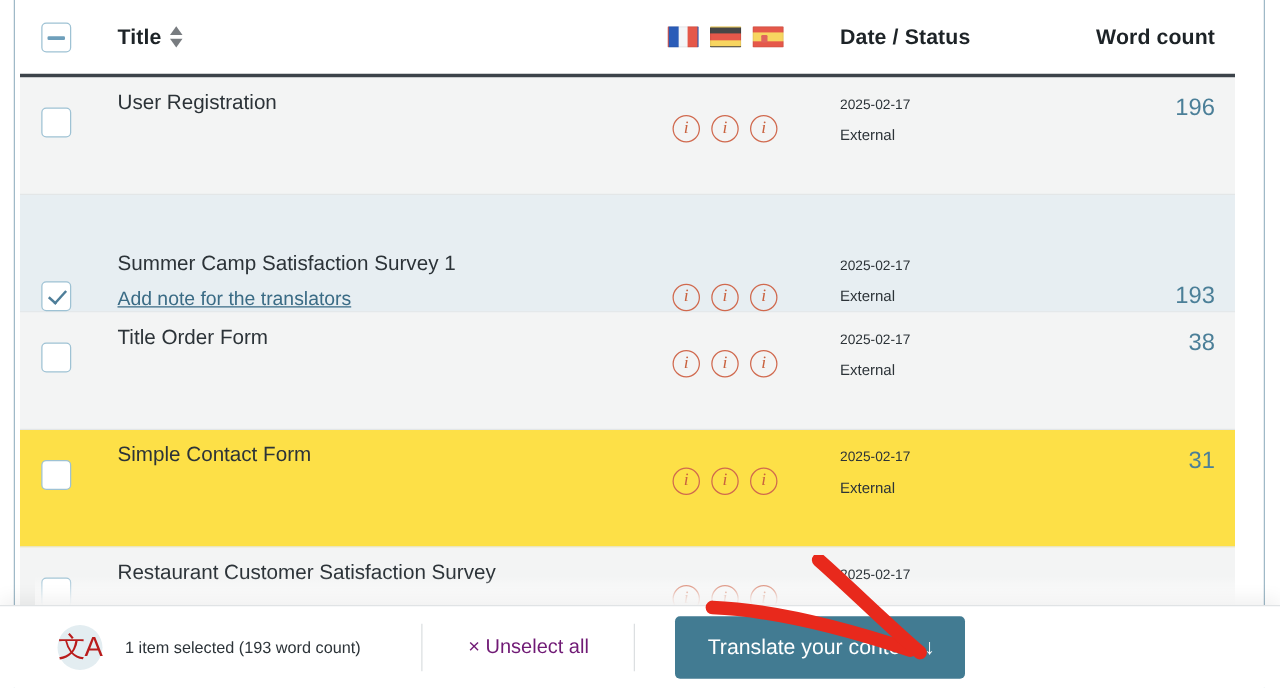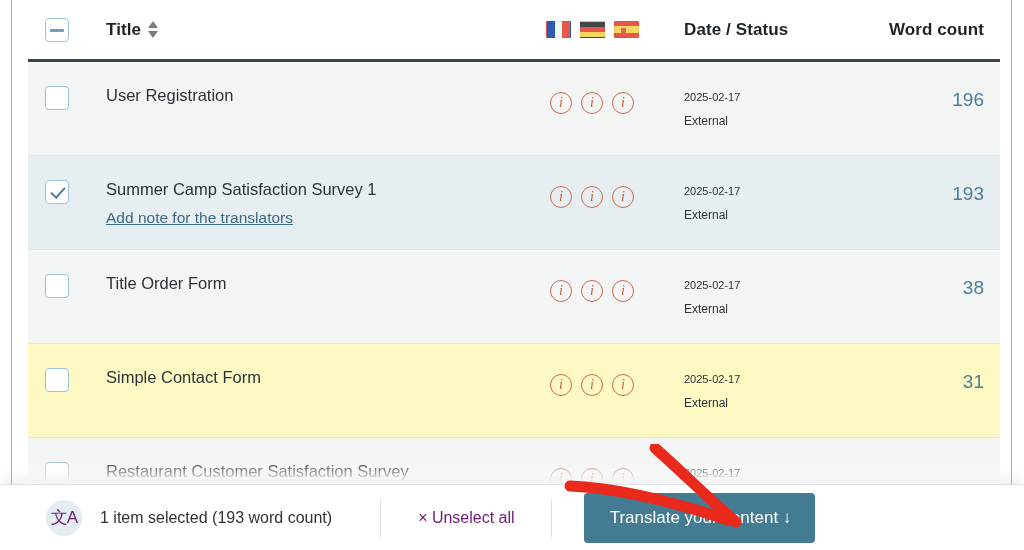--- a/index.html
+++ b/index.html
@@ -24,21 +24,21 @@
     height: 550px;
     background: #9fb9c7;
     z-index: 5;
   }
   .rail.left  { left: 11px; }
   .rail.right { left: 1011px; }
 
   
   .table-wrap {
     position: absolute;
-    left: 28px;
+    left: 16px;
     top: 0;
     width: 972px;
     height: 493px;
   }
 
   .thead {
     display: flex;
     align-items: center;
     height: 62px;
     border-bottom: 3px solid #3c434a;
@@ -59,25 +59,25 @@
   .col-words  { width: 148px; flex: 0 0 148px; padding-right: 16px; box-sizing: border-box; text-align: right; }
 
   
   .row {
     display: flex;
     align-items: flex-start;
     height: 94px;
     box-sizing: border-box;
     border-bottom: 1px solid #e3e6e7;
     position: relative;
-    background: #fef9c3;
+    background: #fde047;
   }
   .row.alt { background: #f3f4f4; }
-  .row.selected { background: #e7eef2; }
-  .row > div { padding-top: 23px; }
+  .row.selected { background: #e7eef2; align-items: flex-end; }
+  .row > div { padding-top: 10px; }
   .row .col-check  { align-items: flex-start; padding-top: 24px; }
   .row .col-langs  { align-items: flex-start; padding-top: 30px; }
 
   .row-title {
     font-size: 16.5px;
     color: #2c3338;
     line-height: 20px;
     white-space: nowrap;
   }
   .row-note {
@@ -216,28 +216,28 @@
   }
   .bb-icon {
     width: 36px;
     height: 36px;
     border-radius: 50%;
     background: #e3edf1;
     margin-left: 46px;
     display: flex;
     align-items: center;
     justify-content: center;
-    color: #701a75;
-    font-size: 17px;
+    color: #b91c1c;
+    font-size: 22px;
     letter-spacing: -1px;
     flex: 0 0 36px;
   }
   .bb-text {
     margin-left: 18px;
-    font-size: 16px;
+    font-size: 13px;
     color: #2c3338;
     white-space: nowrap;
   }
   .bb-sep {
     width: 1px;
     height: 38px;
     background: #dcdfe1;
     margin-left: 48px;
     flex: 0 0 1px;
   }

